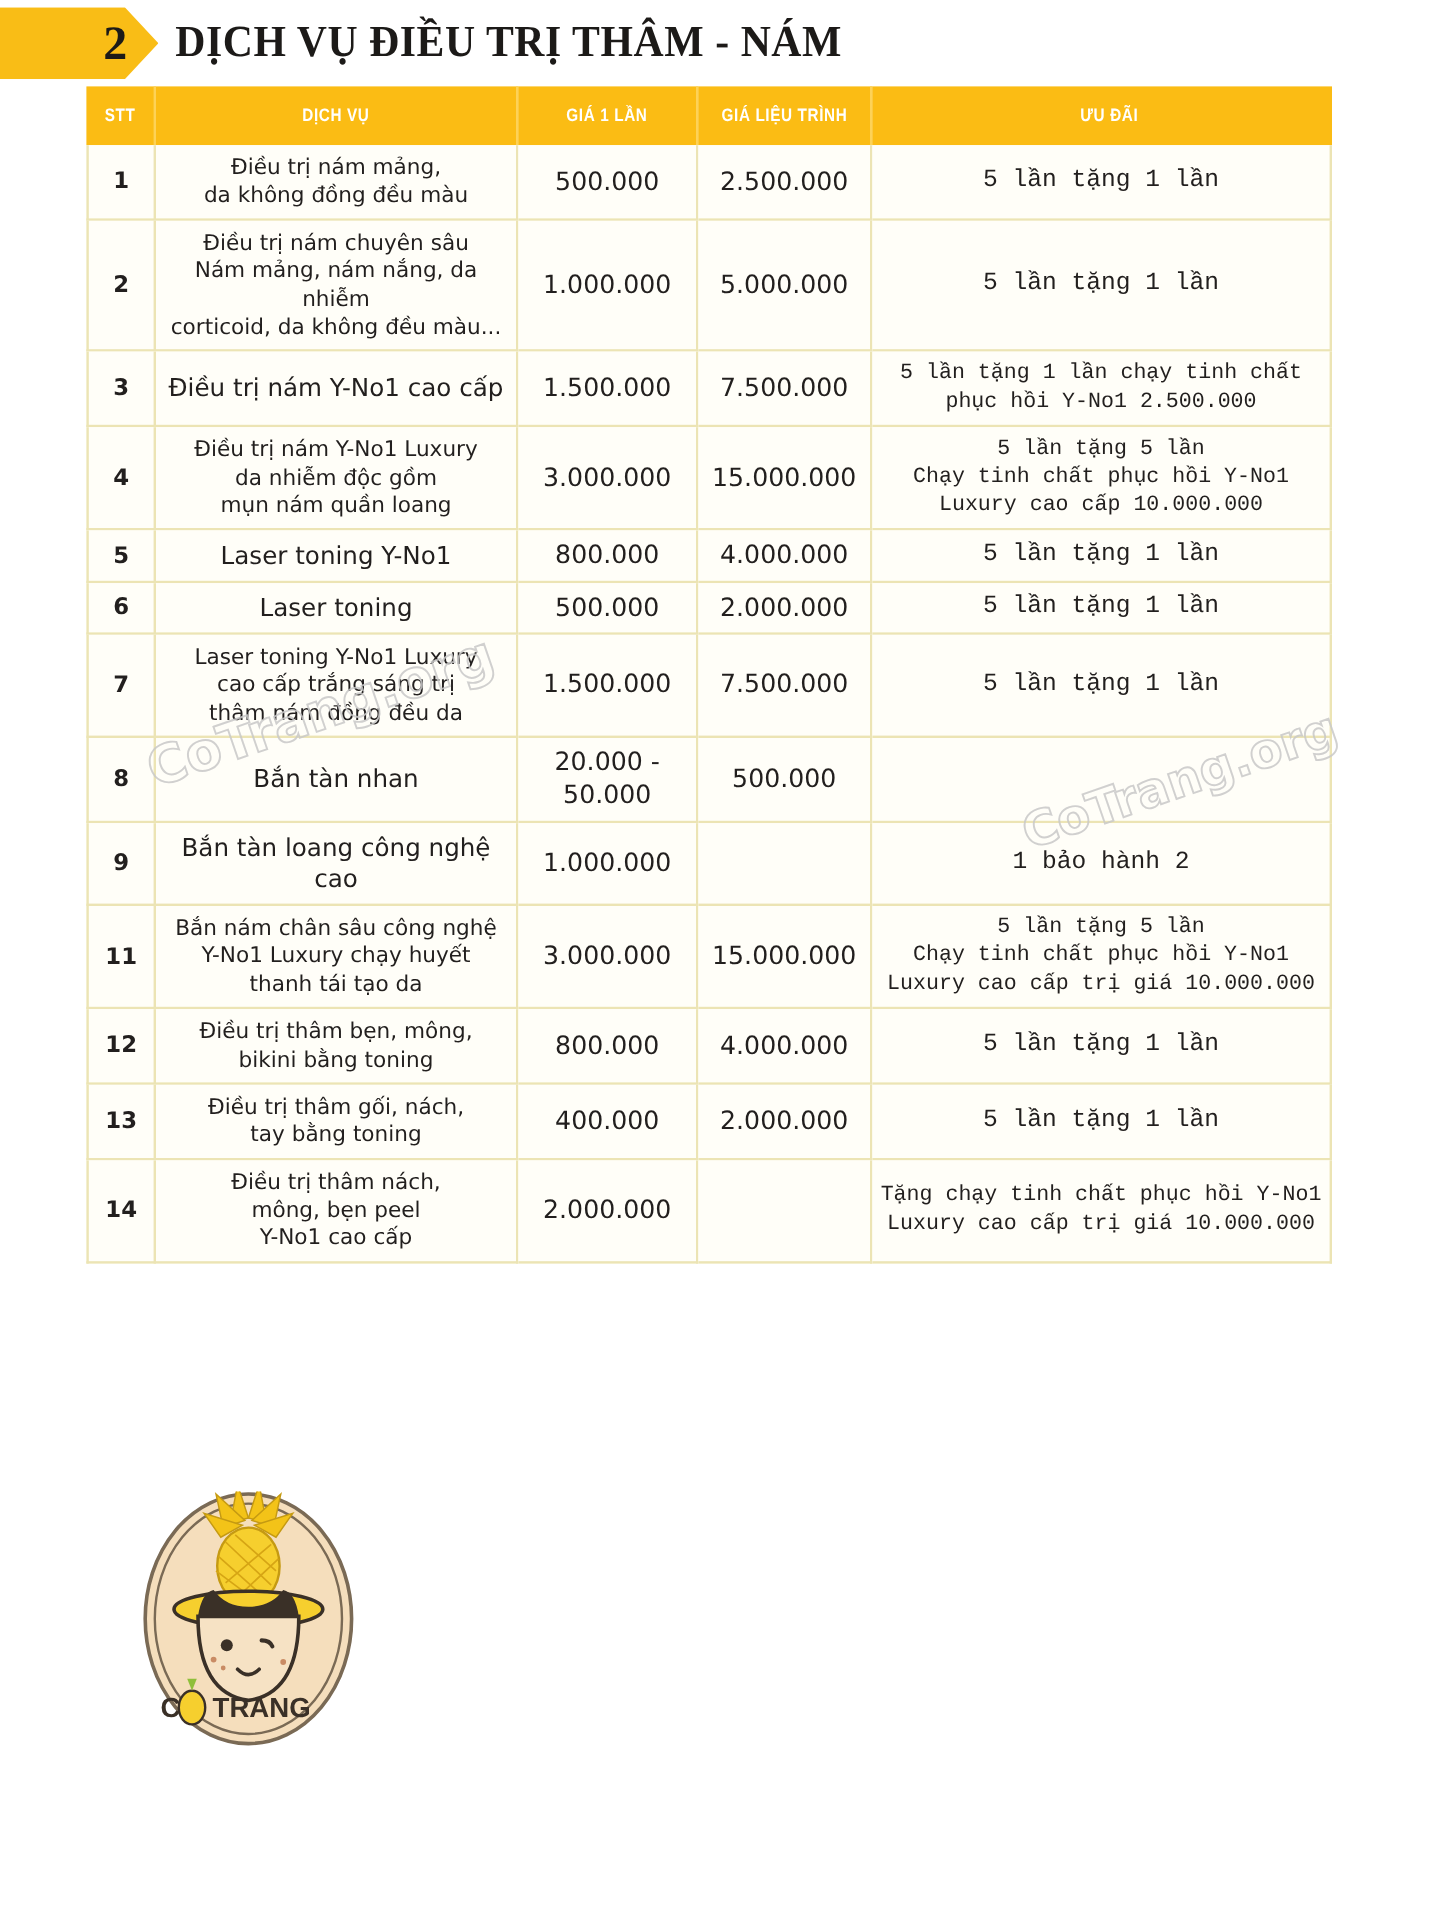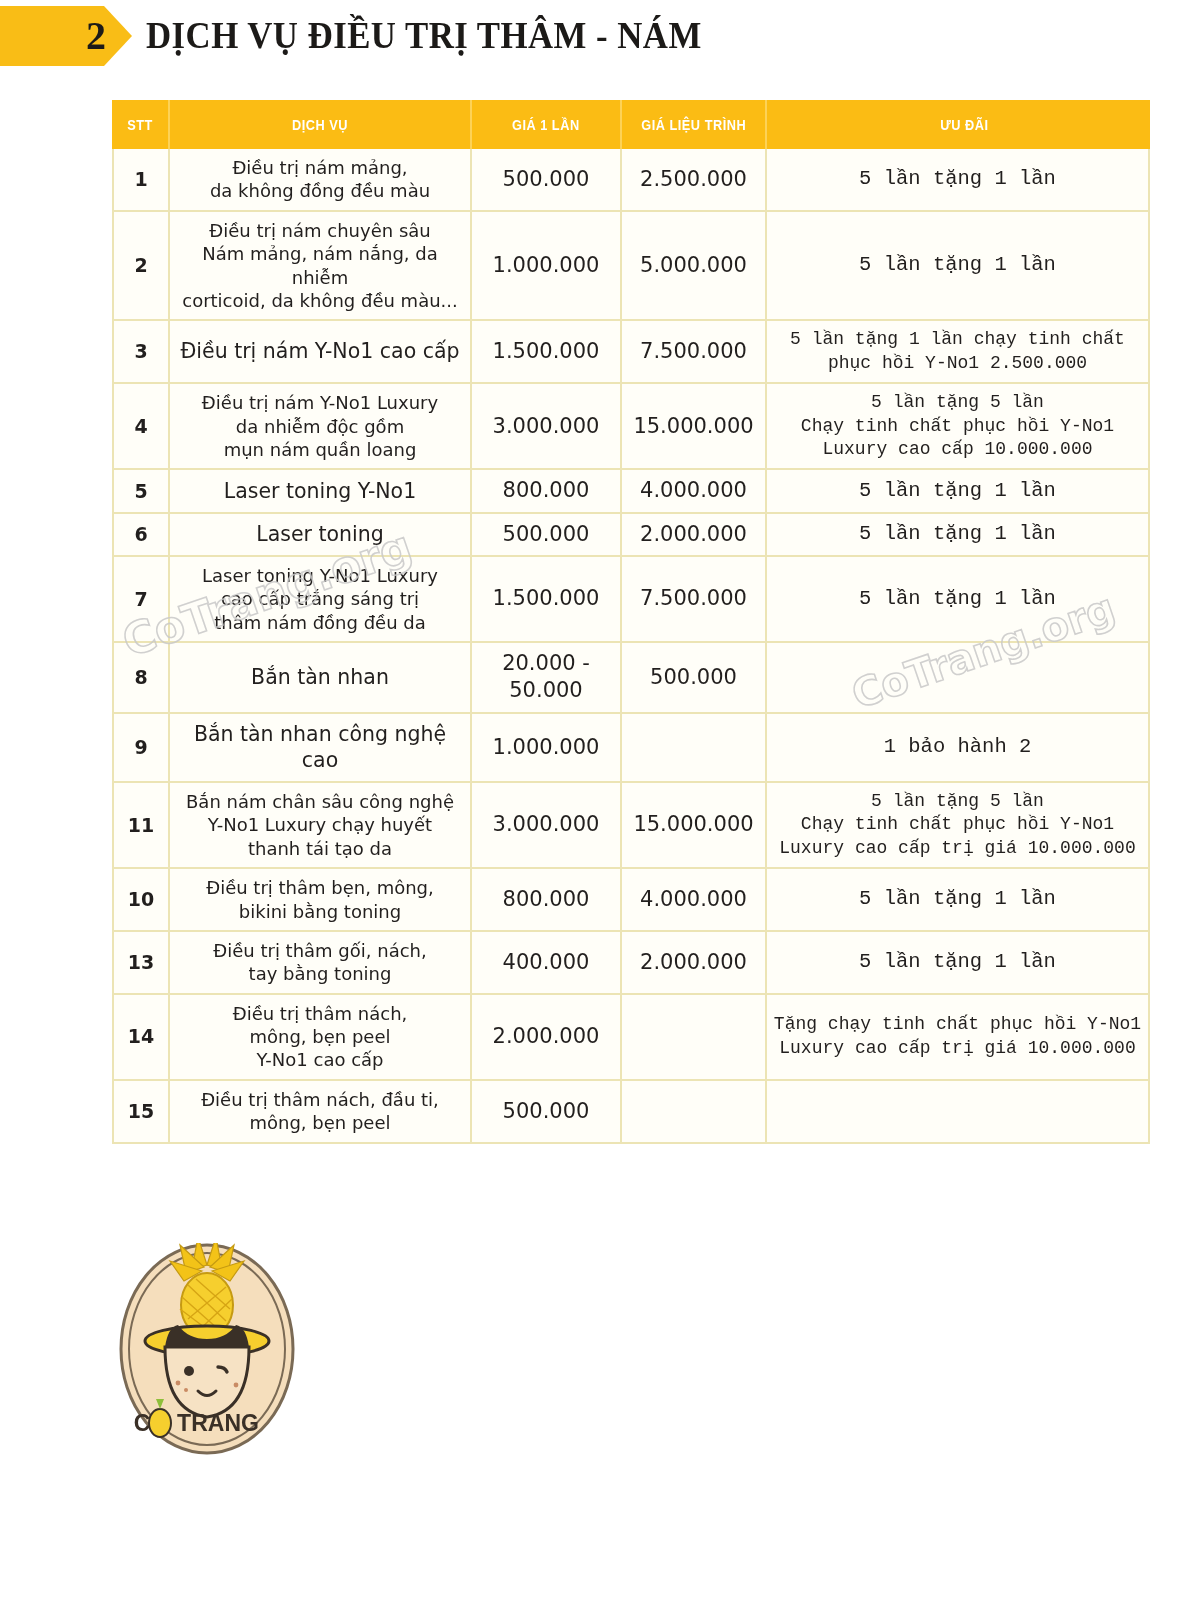--- a/index.html
+++ b/index.html
@@ -56,26 +56,25 @@
     color: #1c1a18;
     transform: scaleX(0.94);
     transform-origin: left center;
     white-space: nowrap;
   }
 
   
   #price-table {
     position: absolute;
     left: 72px;
-    top: 100px;
+    top: 72px;
     width: 1038px;
     border-collapse: separate;
     border-spacing: 0;
     table-layout: fixed;
-    margin-left: 40px;
   }
   #price-table col.c-stt   { width: 58px; }
   #price-table col.c-svc   { width: 302px; }
   #price-table col.c-once  { width: 150px; }
   #price-table col.c-course{ width: 145px; }
   #price-table col.c-offer { width: 383px; }
 
   #price-table thead th {
     background: #fbbc14;
     color: #ffffff;
@@ -246,59 +245,52 @@
       </tr>
       <tr>
         <td class="col-stt">8</td>
         <td class="col-service col-svc">Bắn tàn nhan</td>
         <td class="col-price-once">20.000 -<br>50.000</td>
         <td class="col-price-course">500.000</td>
         <td class="col-offer"></td>
       </tr>
       <tr>
         <td class="col-stt">9</td>
-        <td class="col-service col-svc">Bắn tàn nhan công nghệ cao</td>
+        <td class="col-service col-svc">Bắn tàn loang công nghệ cao</td>
         <td class="col-price-once">1.000.000</td>
         <td class="col-price-course"></td>
         <td class="col-offer">1 bảo hành 2</td>
       </tr>
       <tr>
         <td class="col-stt">11</td>
         <td class="col-service col-svc small">Bắn nám chân sâu công nghệ<br>Y-No1 Luxury chạy huyết<br>thanh tái tạo da</td>
         <td class="col-price-once">3.000.000</td>
         <td class="col-price-course">15.000.000</td>
         <td class="col-offer small">5 lần tặng 5 lần<br>Chạy tinh chất phục hồi Y-No1<br>Luxury cao cấp trị giá 10.000.000</td>
       </tr>
       <tr>
-        <td class="col-stt">10</td>
+        <td class="col-stt">12</td>
         <td class="col-service col-svc small">Điều trị thâm bẹn, mông,<br>bikini bằng toning</td>
         <td class="col-price-once">800.000</td>
         <td class="col-price-course">4.000.000</td>
         <td class="col-offer">5 lần tặng 1 lần</td>
       </tr>
       <tr>
         <td class="col-stt">13</td>
         <td class="col-service col-svc small">Điều trị thâm gối, nách,<br>tay bằng toning</td>
         <td class="col-price-once">400.000</td>
         <td class="col-price-course">2.000.000</td>
         <td class="col-offer">5 lần tặng 1 lần</td>
       </tr>
       <tr>
         <td class="col-stt">14</td>
         <td class="col-service col-svc small">Điều trị thâm nách,<br>mông, bẹn peel<br>Y-No1 cao cấp</td>
         <td class="col-price-once">2.000.000</td>
         <td class="col-price-course"></td>
         <td class="col-offer small">Tặng chạy tinh chất phục hồi Y-No1<br>Luxury cao cấp trị giá 10.000.000</td>
-      </tr>
-      <tr>
-        <td class="col-stt">15</td>
-        <td class="col-service col-svc small">Điều trị thâm nách, đầu ti,<br>mông, bẹn peel</td>
-        <td class="col-price-once">500.000</td>
-        <td class="col-price-course"></td>
-        <td class="col-offer"></td>
       </tr>
     </tbody>
 </table>
 
 <div class="watermark" id="watermark-left">CoTrang.org</div>
 <div class="watermark" id="watermark-right">CoTrang.org</div>
 
 <svg id="brand-logo" viewBox="0 0 178 213">
   <ellipse cx="89" cy="106" rx="86" ry="104" fill="#f5debc" stroke="#7a6a55" stroke-width="3"></ellipse>
   <ellipse cx="89" cy="106" rx="78" ry="96" fill="none" stroke="#7a6a55" stroke-width="2"></ellipse>

